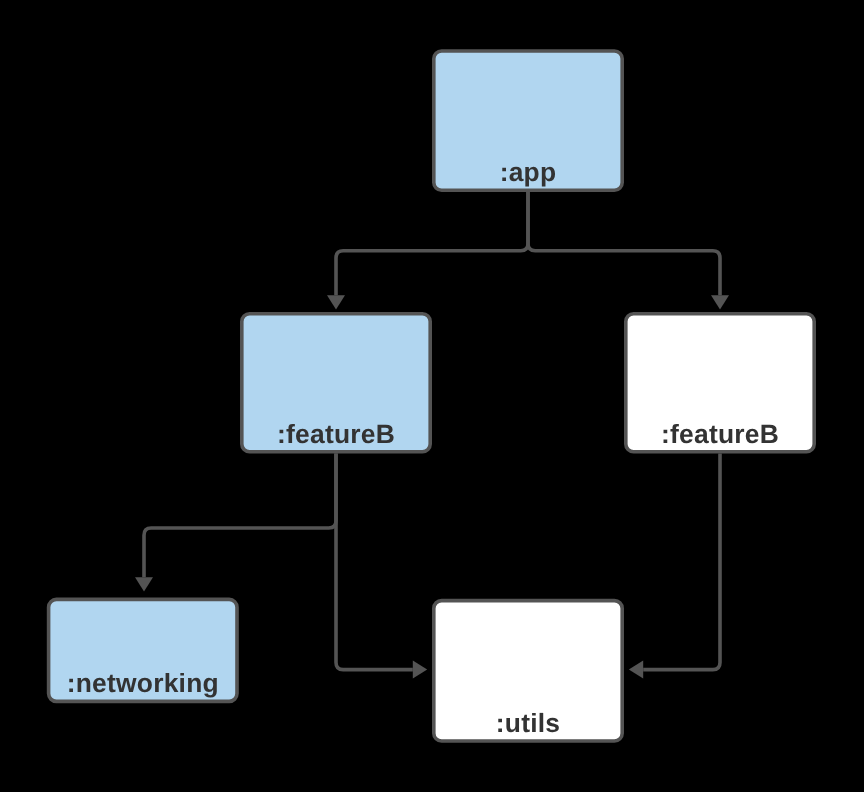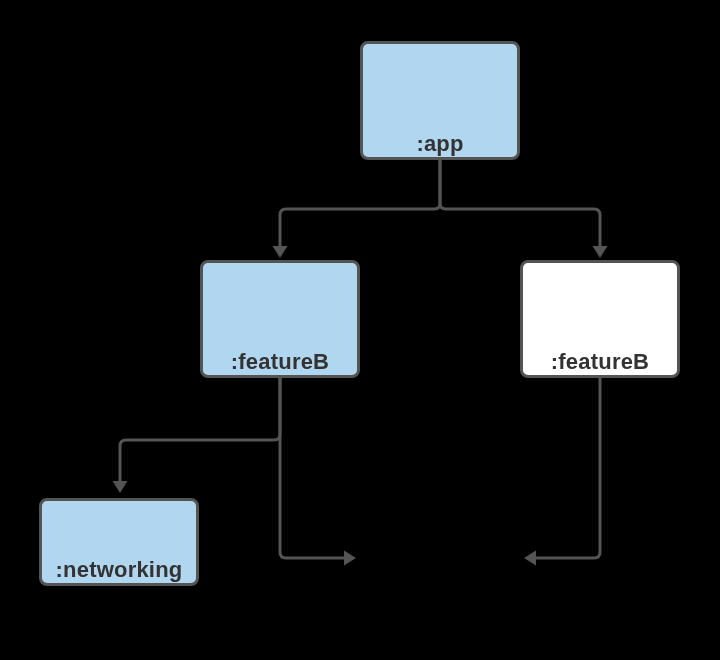--- a/index.html
+++ b/index.html
@@ -94,14 +94,17 @@
   </div>
 
   <div class="node node-white n-featureB">
     <span class="node-label">:featureB</span>
   </div>
 
   <div class="node node-blue n-networking">
     <span class="node-label">:networking</span>
   </div>
 
+  <div class="node node-white n-utils">
+    <span class="node-label">:utils</span>
+  </div>
 
 </div>
 
 </body></html>

